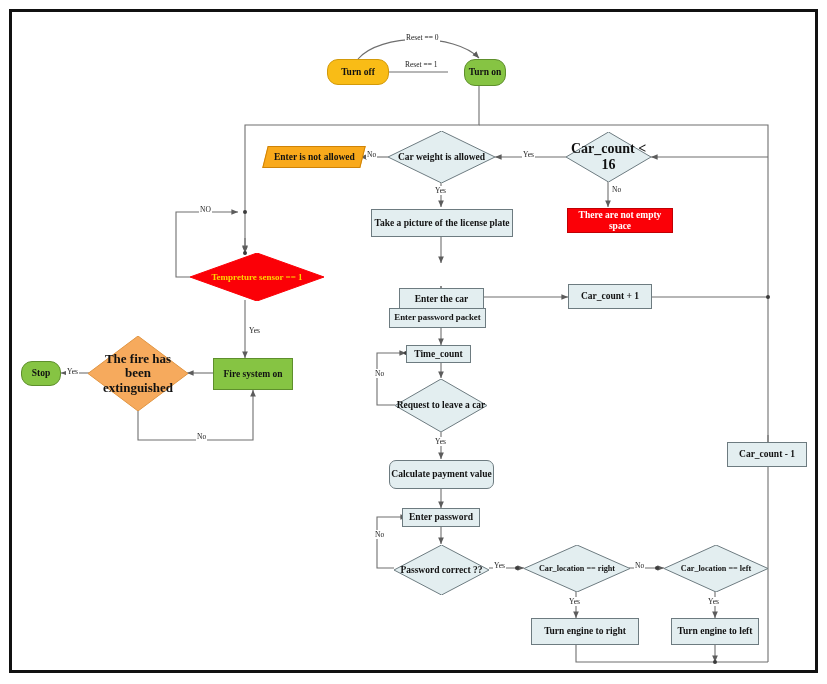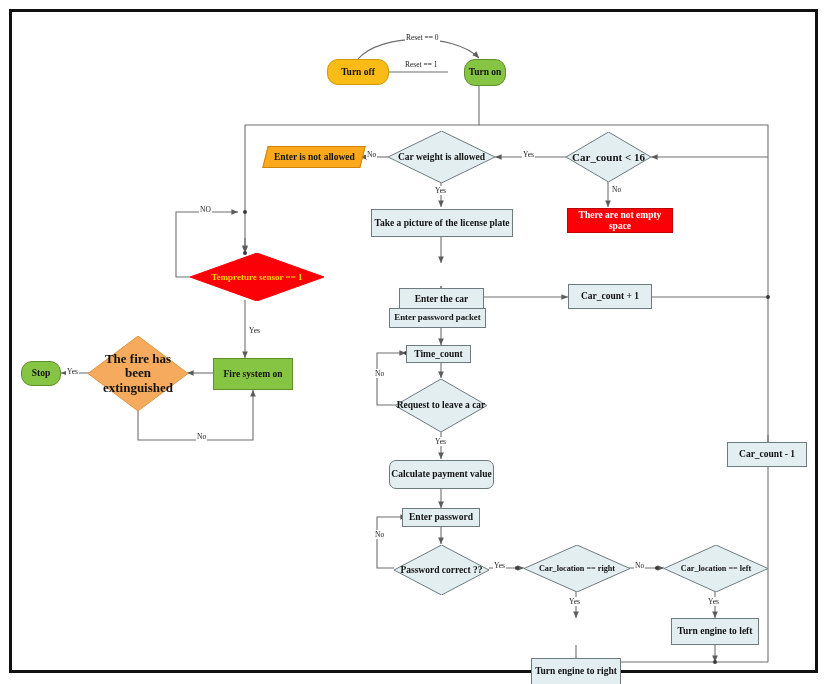--- a/index.html
+++ b/index.html
@@ -253,21 +253,21 @@
     <svg class="dshape" viewBox="0 0 107 52" preserveAspectRatio="none">
       <polygon points="53.5,0 107,26 53.5,52 0,26" fill="#e3eef0" stroke="#6d7b80" stroke-width="1"></polygon>
     </svg>
     <div class="dlabel">Car weight is allowed</div>
   </div>
 
   <div class="diamond" style="left:566px;top:132px;width:85px;height:50px;">
     <svg class="dshape" viewBox="0 0 85 50" preserveAspectRatio="none">
       <polygon points="42.5,0 85,25 42.5,50 0,25" fill="#e3eef0" stroke="#6d7b80" stroke-width="1"></polygon>
     </svg>
-    <div class="dlabel" style="font-size:11px;">Car_count &lt; 16</div>
+    <div class="dlabel" style="font-size:14px;">Car_count &lt; 16</div>
   </div>
 
   <div class="node rect-red" style="left:567px;top:208px;width:106px;height:25px;">
     <span>There are not empty space</span>
   </div>
 
   <div class="node rect" style="left:371px;top:209px;width:142px;height:28px;">
     <span>Take a picture of the license plate</span>
   </div>
 
@@ -312,21 +312,21 @@
     <div class="dlabel" style="font-size:8.2px;">Car_location == right</div>
   </div>
 
   <div class="diamond" style="left:664px;top:545px;width:104px;height:47px;">
     <svg class="dshape" viewBox="0 0 104 47" preserveAspectRatio="none">
       <polygon points="52,0 104,23.5 52,47 0,23.5" fill="#e3eef0" stroke="#6d7b80" stroke-width="1"></polygon>
     </svg>
     <div class="dlabel" style="font-size:8.2px;">Car_location == left</div>
   </div>
 
-  <div class="node rect" style="left:531px;top:618px;width:90px;height:27px;margin-top:40px;">
+  <div class="node rect" style="left:531px;top:618px;width:108px;height:27px;">
     <span>Turn engine to right</span>
   </div>
 
   <div class="node rect" style="left:671px;top:618px;width:88px;height:27px;">
     <span>Turn engine to left</span>
   </div>
 
   <div class="node rect" style="left:568px;top:284px;width:84px;height:25px;">
     <span>Car_count + 1</span>
   </div>

